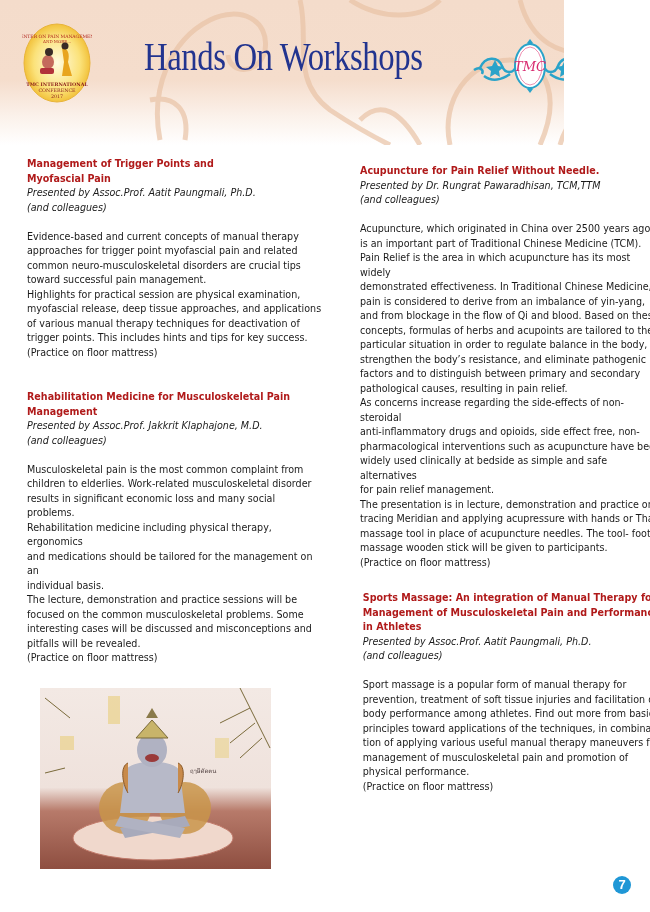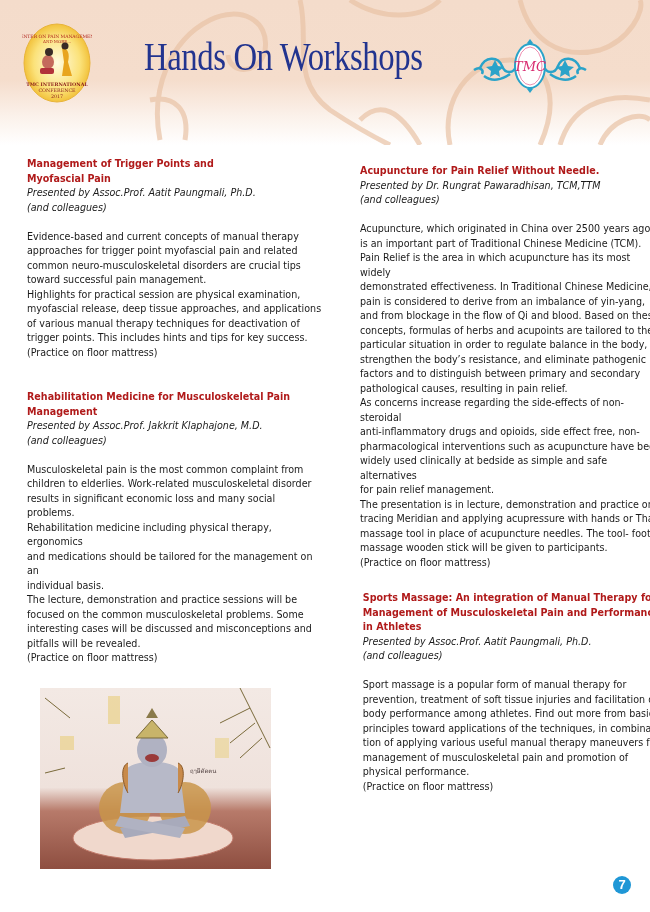--- a/index.html
+++ b/index.html
@@ -2,21 +2,21 @@
 <html><head>
 <meta charset="utf-8">
 <style>
   html, body { margin: 0; padding: 0; }
   body {
     width: 650px; height: 912px; position: relative; overflow: hidden;
     background: #ffffff;
     font-family: "DejaVu Sans", sans-serif;
   }
   .header {
-    position: absolute; left: 0; top: 0; width: 650px; height: 145px;
+    position: absolute; left: 0; top: 0; width: 564px; height: 145px;
     background: linear-gradient(to bottom, #f4dccb 0%, #f5ddcc 55%, #fbf1ea 80%, #ffffff 100%);
     overflow: hidden;
   }
   .header svg.ornament { position: absolute; left: 0; top: 0; }
   .logo-left {
     position: absolute; left: 22px; top: 22px; width: 70px; height: 82px;
   }
   .page-title {
     position: absolute; left: 144px; top: 34px;
     font-family: "Liberation Serif", "DejaVu Serif", serif;

